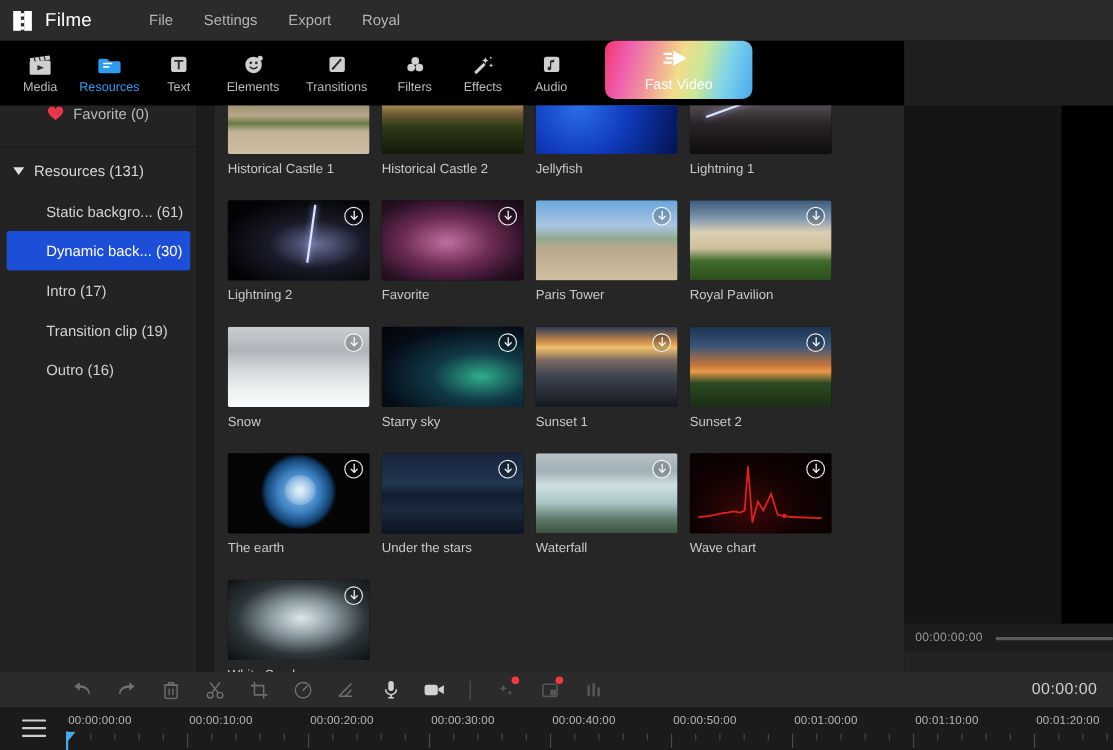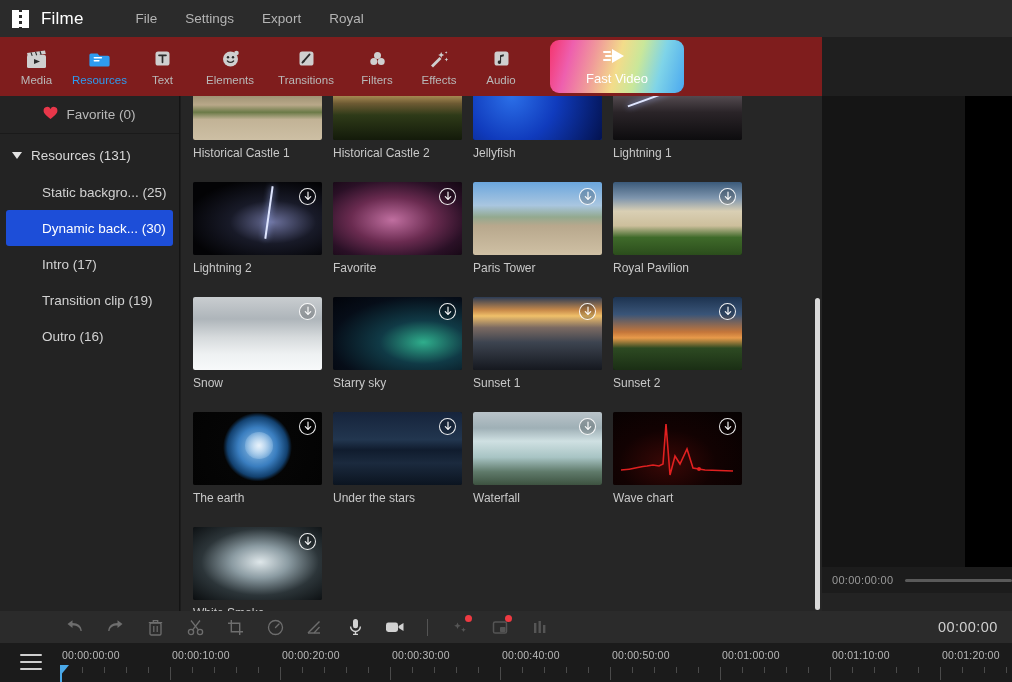--- a/index.html
+++ b/index.html
@@ -27,22 +27,22 @@
     color: #ffffff; font-size: 17px; margin-left: 9px; letter-spacing: .2px;
   }
   #menu { display: flex; align-items: center; margin-left: 38px; }
   .menu-item {
     color: #b4b4b4; font-size: 13.5px; padding: 4px 14px; cursor: default;
   }
 
   
   #toolbar {
     position: absolute; left: 0; top: 37px; width: 1012px; height: 59px;
-    background: #7f1d1d;
-    display: flex; align-items: center;
+    background: #000000;
+    display: flex; align-items: flex-start;
   }
   .tool {
     width: 63px; height: 59px;
     display: flex; flex-direction: column; align-items: center; justify-content: center;
     gap: 4px; cursor: default;
   }
   .tool .ticon { height: 22px; display: flex; align-items: center; justify-content: center; }
   .tool .tlabel { font-size: 11.5px; color: #b9b9b9; white-space: nowrap; }
   .tool.active .tlabel { color: #2e9bf0; }
   #tool-media   { margin-left: 5px; }
@@ -60,21 +60,21 @@
     gap: 2px; cursor: default;
   }
   #fast-video .fvlabel { font-size: 13px; color: #ffffff; }
 
   
   #sidebar {
     position: absolute; left: 0; top: 96px; width: 180px; height: 515px;
     background: #232323; border-right: 1px solid #141414;
   }
   #favorite-row {
-    height: 38px; display: flex; align-items: center; justify-content: center;
+    height: 38px; display: flex; align-items: flex-start; justify-content: center;
     gap: 8px; border-bottom: 1px solid #1a1a1a; cursor: default;
   }
   #favorite-row .fav-label { color: #b9b9b9; font-size: 13.5px; }
   #resources-row {
     height: 38px; display: flex; align-items: center; padding-left: 12px;
     gap: 9px; cursor: default; margin-top: 2px;
   }
   #resources-row .res-label { color: #d8d8d8; font-size: 13.5px; }
   .caret {
     width: 0; height: 0; border-left: 5.5px solid transparent;
@@ -83,21 +83,21 @@
   .sub-item {
     height: 36px; margin: 0 6px; display: flex; align-items: center;
     padding-left: 36px; border-radius: 3px; cursor: default;
   }
   .sub-item span { color: #d2d2d2; font-size: 13.5px; }
   .sub-item.selected { background: #1d4ed8; }
   .sub-item.selected span { color: #ffffff; }
 
   
   #grid-panel {
-    position: absolute; left: 181px; top: 96px; width: 641px; height: 515px;
+    position: absolute; left: 195px; top: 96px; width: 641px; height: 515px;
     background: #262626; overflow: hidden;
   }
   #grid {
     position: absolute; left: 0; top: -29px; width: 641px;
     display: flex; flex-wrap: wrap; padding: 0 0 0 12px;
   }
   .card { width: 140px; margin: 0 0 22px 0; margin-right: 0; }
   .thumb {
     width: 129px; height: 73px; border-radius: 2px; position: relative;
     overflow: hidden; background: #101010;
@@ -332,21 +332,21 @@
     </span>
     <span class="fav-label">Favorite (0)</span>
   </div>
 
   <div id="resources-row">
     <span class="caret"></span>
     <span class="res-label">Resources (131)</span>
   </div>
 
   <div class="sub-item">
-    <span>Static backgro... (25)</span>
+    <span>Static backgro... (61)</span>
   </div>
   <div class="sub-item selected">
     <span>Dynamic back... (30)</span>
   </div>
   <div class="sub-item">
     <span>Intro (17)</span>
   </div>
   <div class="sub-item">
     <span>Transition clip (19)</span>
   </div>

